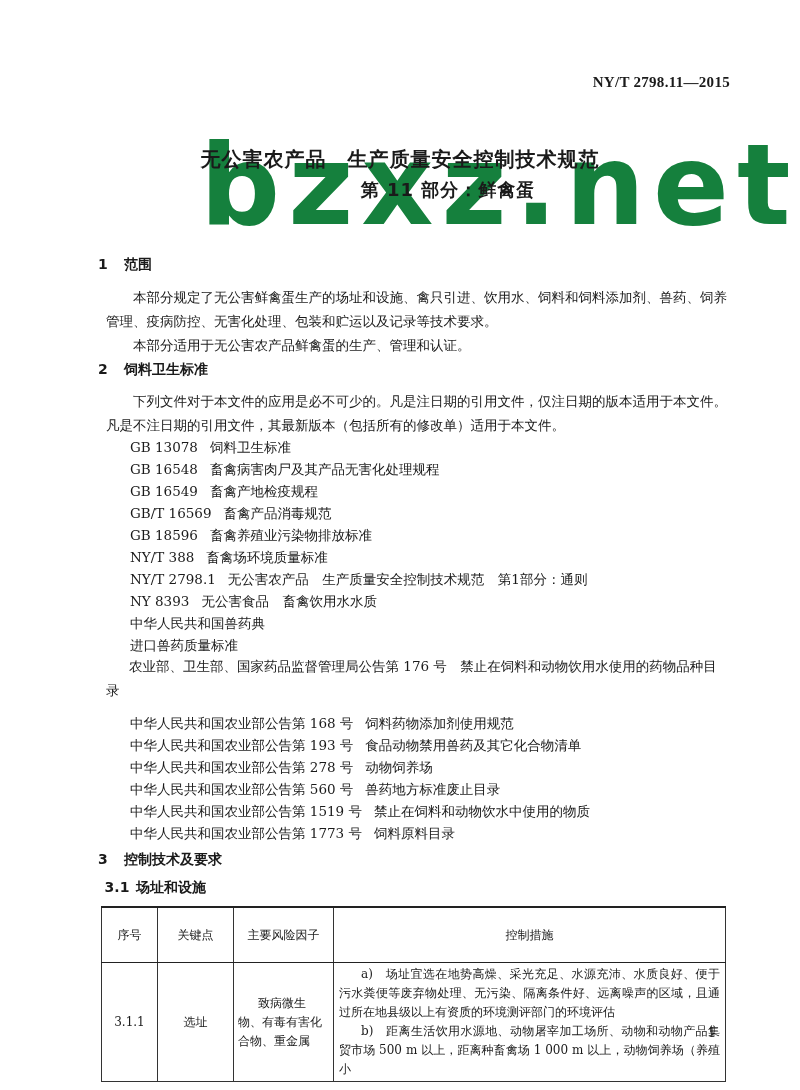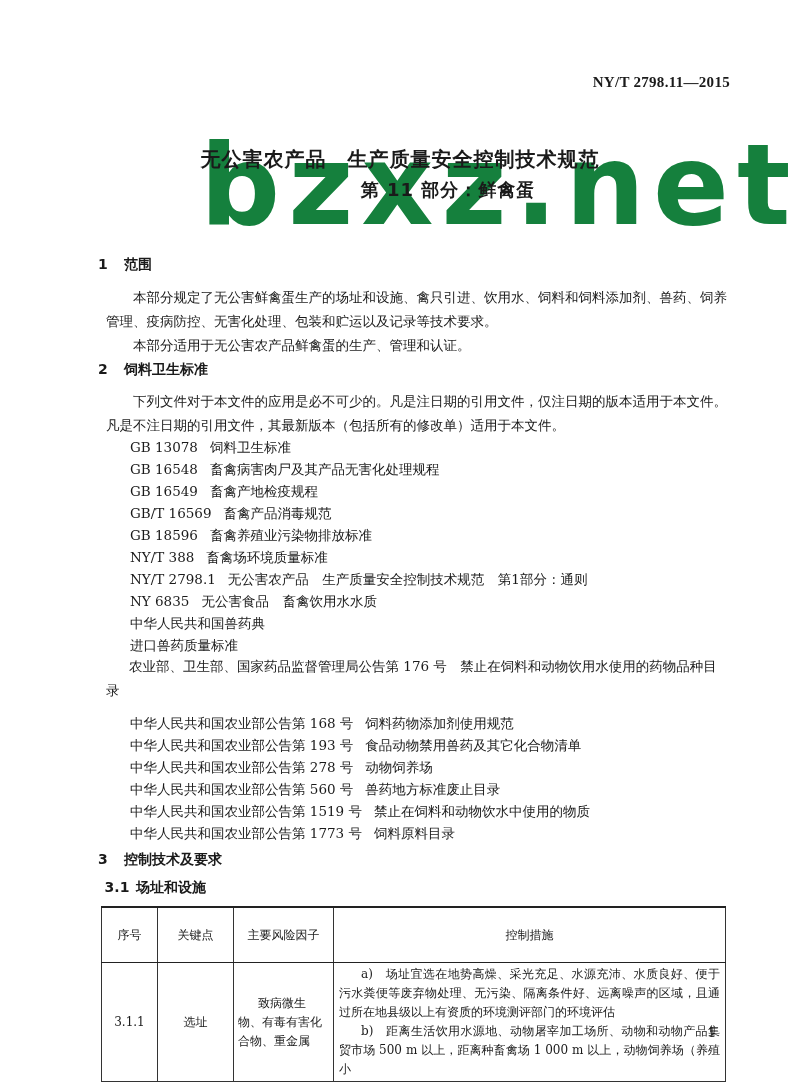--- a/index.html
+++ b/index.html
@@ -73,21 +73,21 @@
 </div>
 <div class="abs para" style="top:389px;">下列文件对于本文件的应用是必不可少的。凡是注日期的引用文件，仅注日期的版本适用于本文件。凡是不注日期的引用文件，其最新版本（包括所有的修改单）适用于本文件。</div>
 
 <div class="abs ref" style="top:436px;"><span class="code">GB 13078</span><span>饲料卫生标准</span></div>
 <div class="abs ref" style="top:458px;"><span class="code">GB 16548</span><span>畜禽病害肉尸及其产品无害化处理规程</span></div>
 <div class="abs ref" style="top:480px;"><span class="code">GB 16549</span><span>畜禽产地检疫规程</span></div>
 <div class="abs ref" style="top:502px;"><span class="code">GB/T 16569</span><span>畜禽产品消毒规范</span></div>
 <div class="abs ref" style="top:524px;"><span class="code">GB 18596</span><span>畜禽养殖业污染物排放标准</span></div>
 <div class="abs ref" style="top:546px;"><span class="code">NY/T 388</span><span>畜禽场环境质量标准</span></div>
 <div class="abs ref" style="top:568px;"><span class="code">NY/T 2798.1</span><span>无公害农产品　生产质量安全控制技术规范　第1部分：通则</span></div>
-<div class="abs ref" style="top:590px;"><span class="code">NY 6835</span><span>无公害食品　畜禽饮用水水质</span></div>
+<div class="abs ref" style="top:590px;"><span class="code">NY 8393</span><span>无公害食品　畜禽饮用水水质</span></div>
 <div class="abs ref" style="top:612px;"><span>中华人民共和国兽药典</span></div>
 <div class="abs ref" style="top:634px;"><span>进口兽药质量标准</span></div>
 
 <div class="abs para" style="top:654px; left:106px; text-indent:23px; line-height:24px; width:622px;">农业部、卫生部、国家药品监督管理局公告第 176 号　禁止在饲料和动物饮用水使用的药物品种目录</div>
 
 <div class="abs ref" style="top:712px;"><span class="code">中华人民共和国农业部公告第 168 号</span><span>饲料药物添加剂使用规范</span></div>
 <div class="abs ref" style="top:734px;"><span class="code">中华人民共和国农业部公告第 193 号</span><span>食品动物禁用兽药及其它化合物清单</span></div>
 <div class="abs ref" style="top:756px;"><span class="code">中华人民共和国农业部公告第 278 号</span><span>动物饲养场</span></div>
 <div class="abs ref" style="top:778px;"><span class="code">中华人民共和国农业部公告第 560 号</span><span>兽药地方标准废止目录</span></div>
 <div class="abs ref" style="top:800px;"><span class="code">中华人民共和国农业部公告第 1519 号</span><span>禁止在饲料和动物饮水中使用的物质</span></div>

